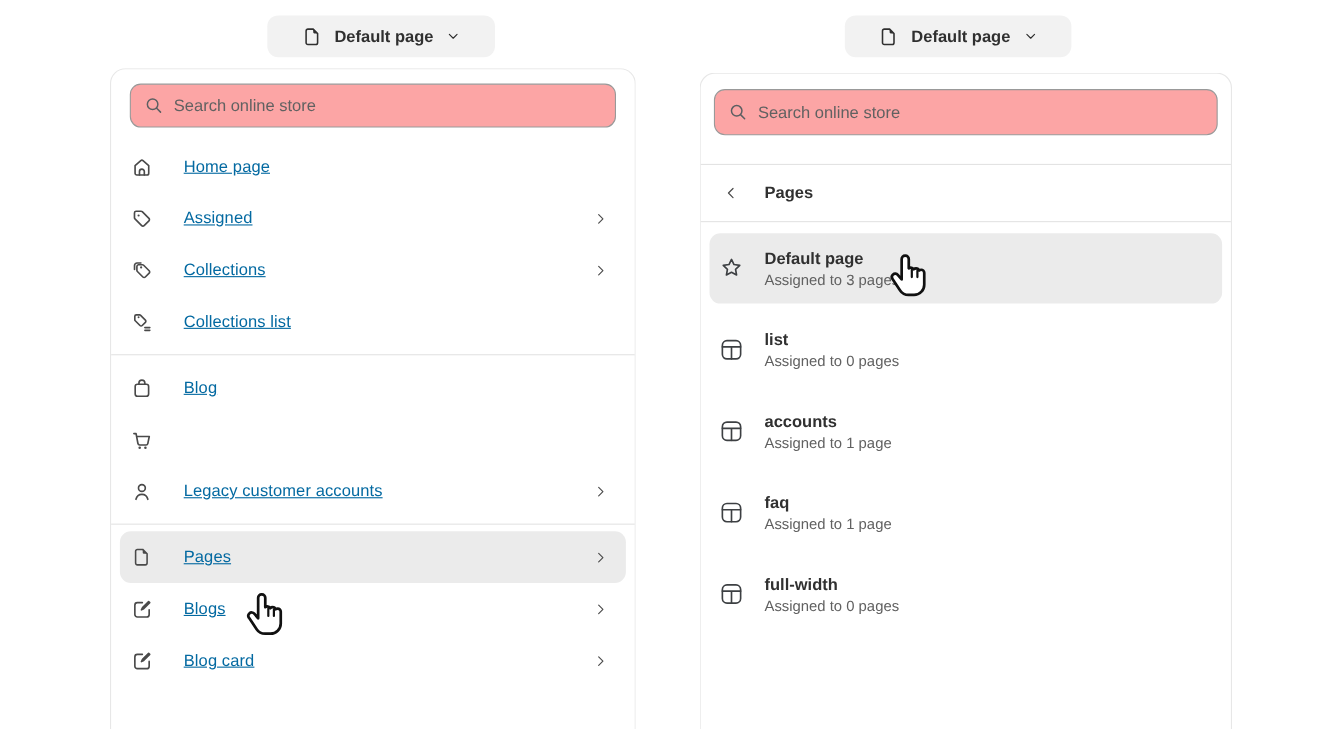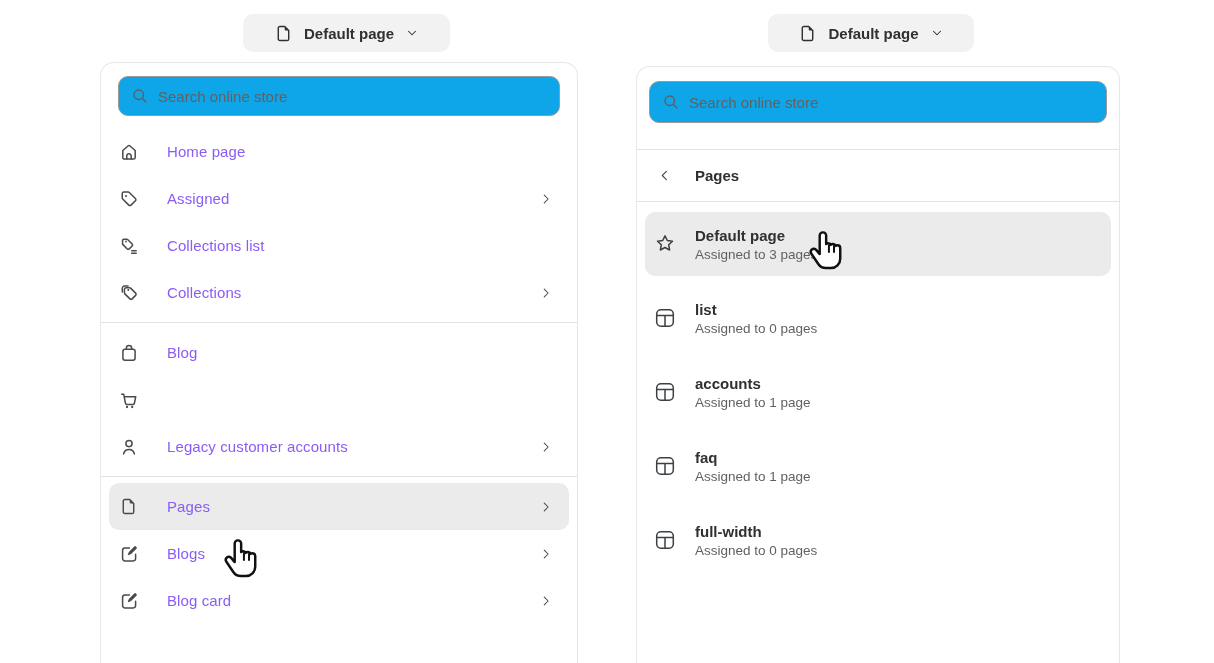--- a/index.html
+++ b/index.html
@@ -45,21 +45,21 @@
   #panel-left  { left:100px; top:62px; width:478px; height:610px; padding-top:13px; }
   #panel-right { left:636px; top:66px; width:484px; height:606px; padding-top:14px; }
 
   
   .search-box {
     display:flex;
     align-items:center;
     gap:9px;
     border:1px solid #999999;
     border-radius:10px;
-    background:#0ea5e9;
+    background:#fca5a5;
     padding:0 12px;
     justify-content:center;
   }
   #panel-left  .search-box { margin:0 17px; height:40px; }
   #panel-right .search-box { margin:0 12px; height:42px; }
   .search-box input {
     border:none; outline:none; background:transparent;
     font-family:inherit; font-size:15px; color:#303030;
     width:100%; height:100%;
   }
@@ -71,21 +71,21 @@
   .menu-row {
     height:47px;
     margin:0 8px;
     padding:0 16px 0 10px;
     border-radius:10px;
     display:flex;
     align-items:center;
   }
   .menu-row.highlighted { background:#ebebeb; }
   .menu-row .icon { width:20px; height:20px; display:flex; color:#4a4a4a; margin-right:28px; flex:none; }
-  .menu-row .label { font-size:15px; color:#8b5cf6; letter-spacing:.1px; }
+  .menu-row .label { font-size:15px; color:#0369a1; letter-spacing:.1px;text-decoration:underline; }
   .menu-row .chev { margin-left:auto; display:flex; color:#4a4a4a; }
   .menu-divider { border-top:1px solid #e3e3e3; margin:6px 0; }
 
   
   .rp-divider { border-top:1px solid #e3e3e3; }
   #rp-divider-1 { margin-top:26px; }
   .rp-header {
     height:51px;
     display:flex;
     align-items:center;
@@ -178,41 +178,41 @@
         <span class="label">Assigned</span>
         <span class="chev">
           <svg width="14" height="14" viewBox="0 0 20 20" fill="none" stroke="currentColor" stroke-width="1.5" stroke-linecap="round" stroke-linejoin="round">
             <path d="M7.5 4.5l5.5 5.5-5.5 5.5"></path>
           </svg>
         </span>
       </div>
       <div class="menu-row">
         <span class="icon">
           <svg width="20" height="20" viewBox="0 0 20 20" fill="none" stroke="currentColor" stroke-width="1.5" stroke-linecap="round" stroke-linejoin="round">
+            <path d="M6.9 4.7h3.6c.4 0 .8.17 1.1.45l5 5a1.55 1.55 0 0 1 0 2.2l-3.5 3.5a1.55 1.55 0 0 1-2.2 0l-5-5a1.55 1.55 0 0 1-.45-1.1V6.25A1.55 1.55 0 0 1 6.9 4.7Z"></path>
+            <circle cx="9.3" cy="7.1" r="1" fill="currentColor" stroke="none"></circle>
+            <path d="M3.3 8.9V5.3a2.2 2.2 0 0 1 2.2-2.2h3.6"></path>
+          </svg>
+        </span>
+        <span class="label">Collections</span>
+        <span class="chev">
+          <svg width="14" height="14" viewBox="0 0 20 20" fill="none" stroke="currentColor" stroke-width="1.5" stroke-linecap="round" stroke-linejoin="round">
+            <path d="M7.5 4.5l5.5 5.5-5.5 5.5"></path>
+          </svg>
+        </span>
+      </div>
+      <div class="menu-row">
+        <span class="icon">
+          <svg width="20" height="20" viewBox="0 0 20 20" fill="none" stroke="currentColor" stroke-width="1.5" stroke-linecap="round" stroke-linejoin="round">
             <path d="M4.9 3.3h3c.36 0 .7.14.96.4l4.3 4.3a1.4 1.4 0 0 1 0 2l-2.9 2.9a1.4 1.4 0 0 1-2 0L3.95 8.6a1.4 1.4 0 0 1-.4-.96v-3A1.4 1.4 0 0 1 4.9 3.3Z"></path>
             <circle cx="7" cy="5.5" r=".9" fill="currentColor" stroke="none"></circle>
             <path d="M12.7 14.8h4.5M12.7 17.3h4.5"></path>
           </svg>
         </span>
         <span class="label">Collections list</span>
-      </div>
-      <div class="menu-row">
-        <span class="icon">
-          <svg width="20" height="20" viewBox="0 0 20 20" fill="none" stroke="currentColor" stroke-width="1.5" stroke-linecap="round" stroke-linejoin="round">
-            <path d="M6.9 4.7h3.6c.4 0 .8.17 1.1.45l5 5a1.55 1.55 0 0 1 0 2.2l-3.5 3.5a1.55 1.55 0 0 1-2.2 0l-5-5a1.55 1.55 0 0 1-.45-1.1V6.25A1.55 1.55 0 0 1 6.9 4.7Z"></path>
-            <circle cx="9.3" cy="7.1" r="1" fill="currentColor" stroke="none"></circle>
-            <path d="M3.3 8.9V5.3a2.2 2.2 0 0 1 2.2-2.2h3.6"></path>
-          </svg>
-        </span>
-        <span class="label">Collections</span>
-        <span class="chev">
-          <svg width="14" height="14" viewBox="0 0 20 20" fill="none" stroke="currentColor" stroke-width="1.5" stroke-linecap="round" stroke-linejoin="round">
-            <path d="M7.5 4.5l5.5 5.5-5.5 5.5"></path>
-          </svg>
-        </span>
       </div>
       <div class="menu-divider"></div>
       <div class="menu-row">
         <span class="icon">
           <svg width="20" height="20" viewBox="0 0 20 20" fill="none" stroke="currentColor" stroke-width="1.5" stroke-linecap="round" stroke-linejoin="round">
             <rect x="3.9" y="6.3" width="12.2" height="10.9" rx="2.1"></rect>
             <path d="M7.3 6.3V5.2a2.7 2.7 0 0 1 5.4 0v1.1"></path>
           </svg>
         </span>
         <span class="label">Blog</span>

